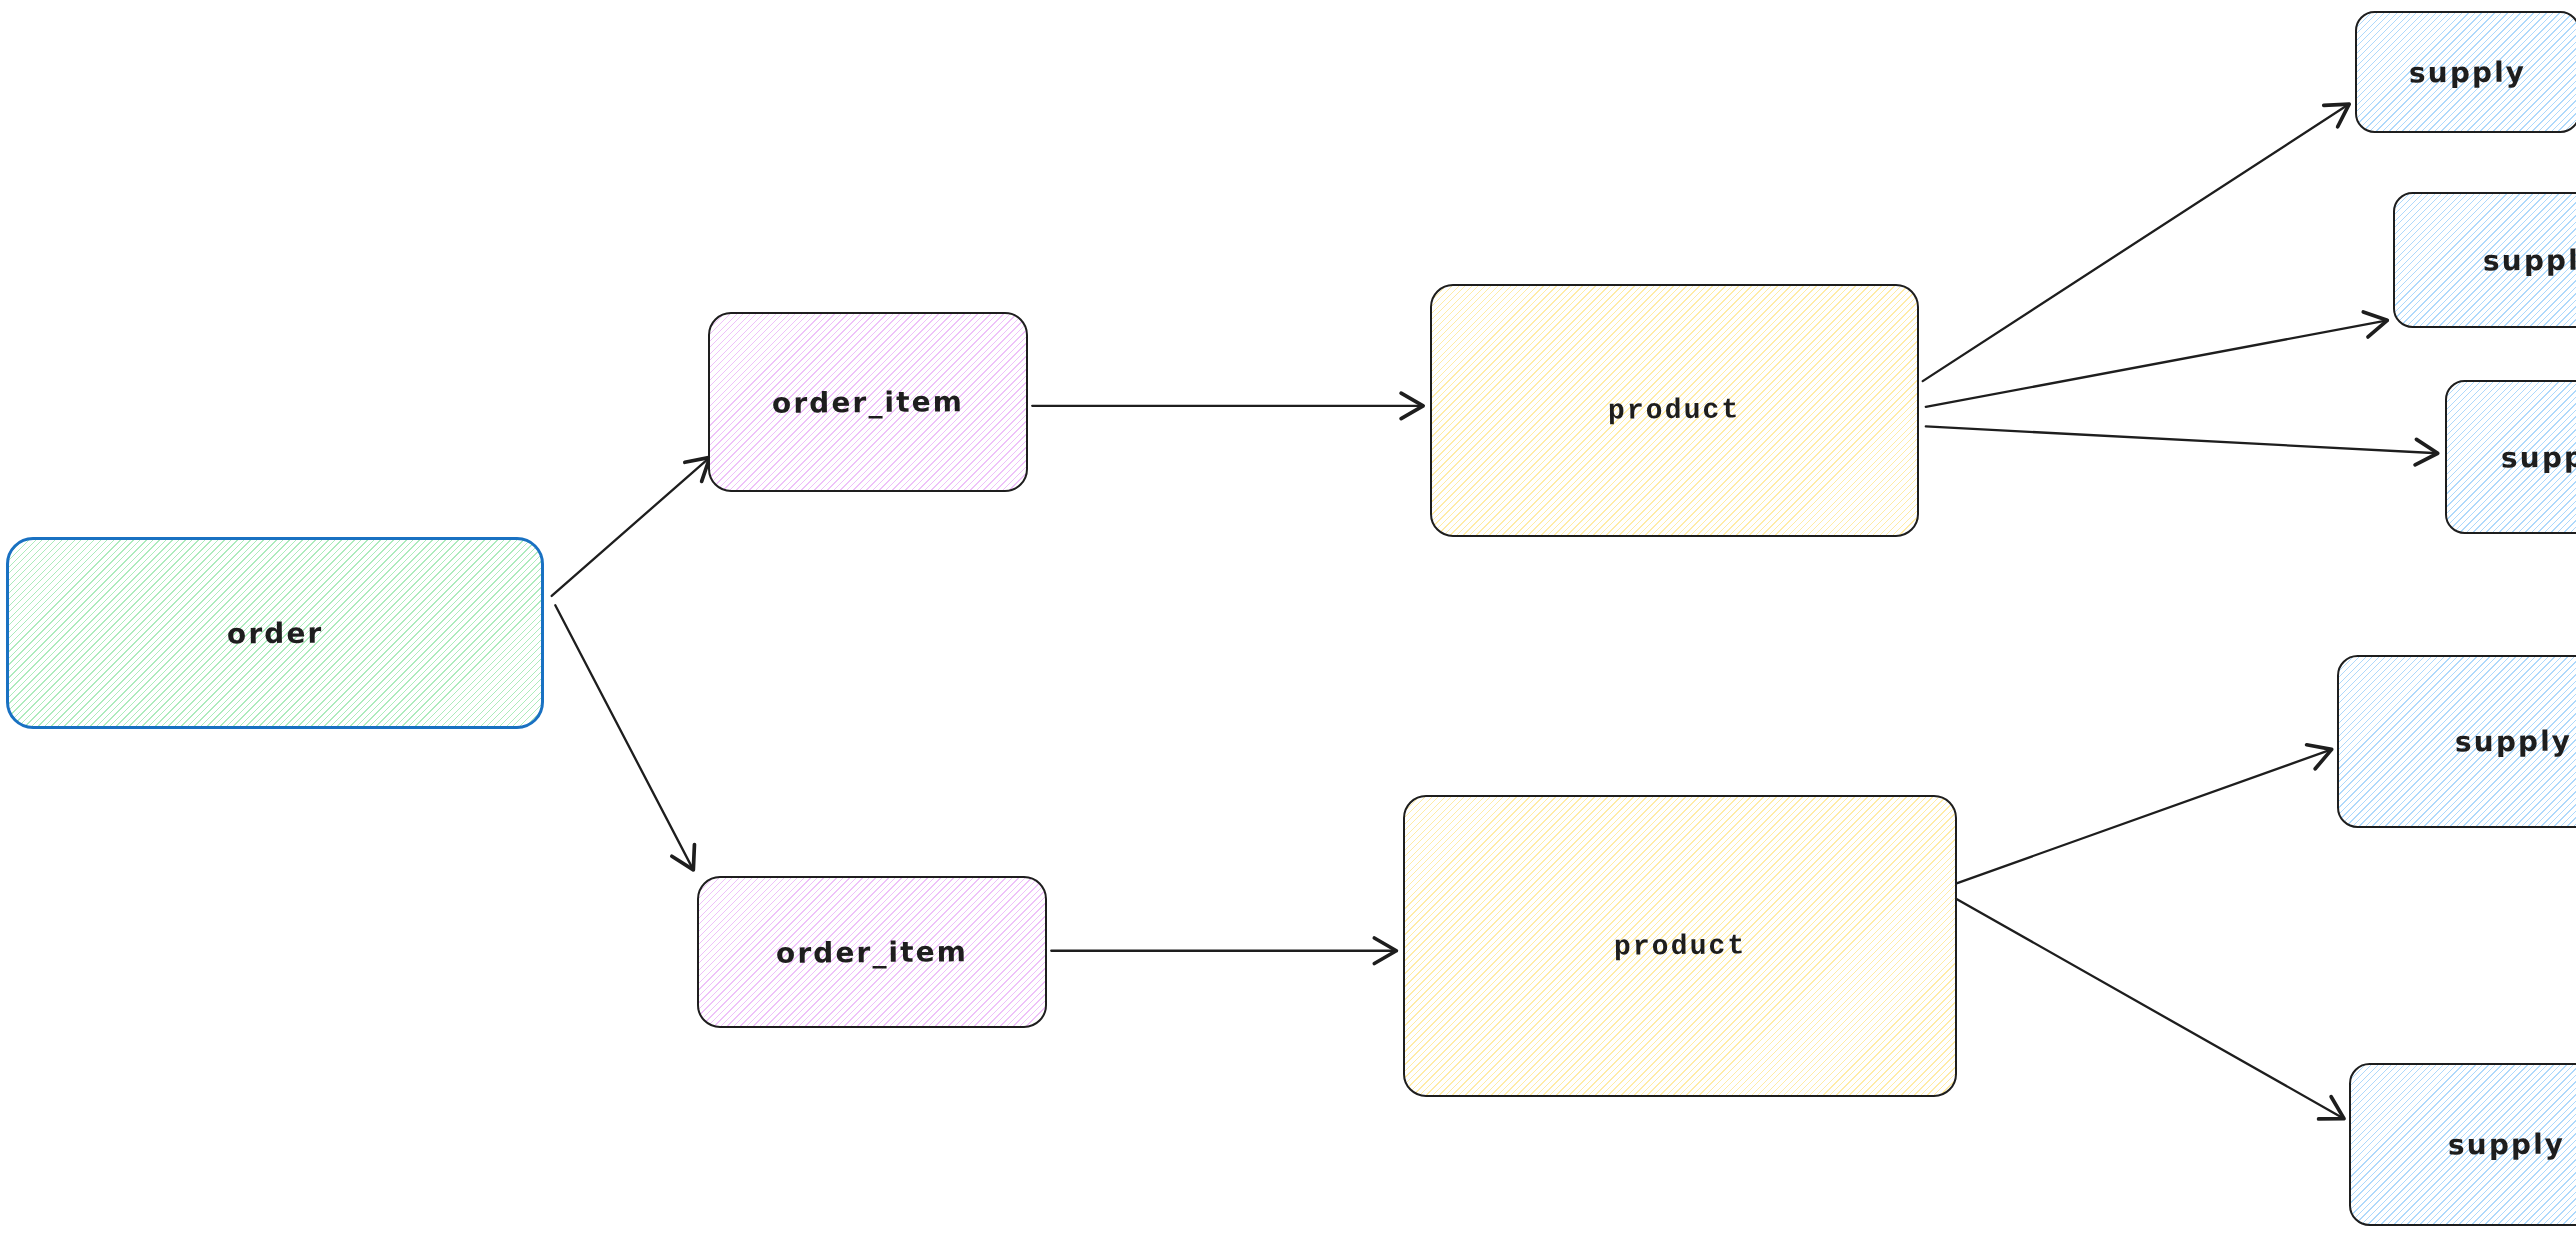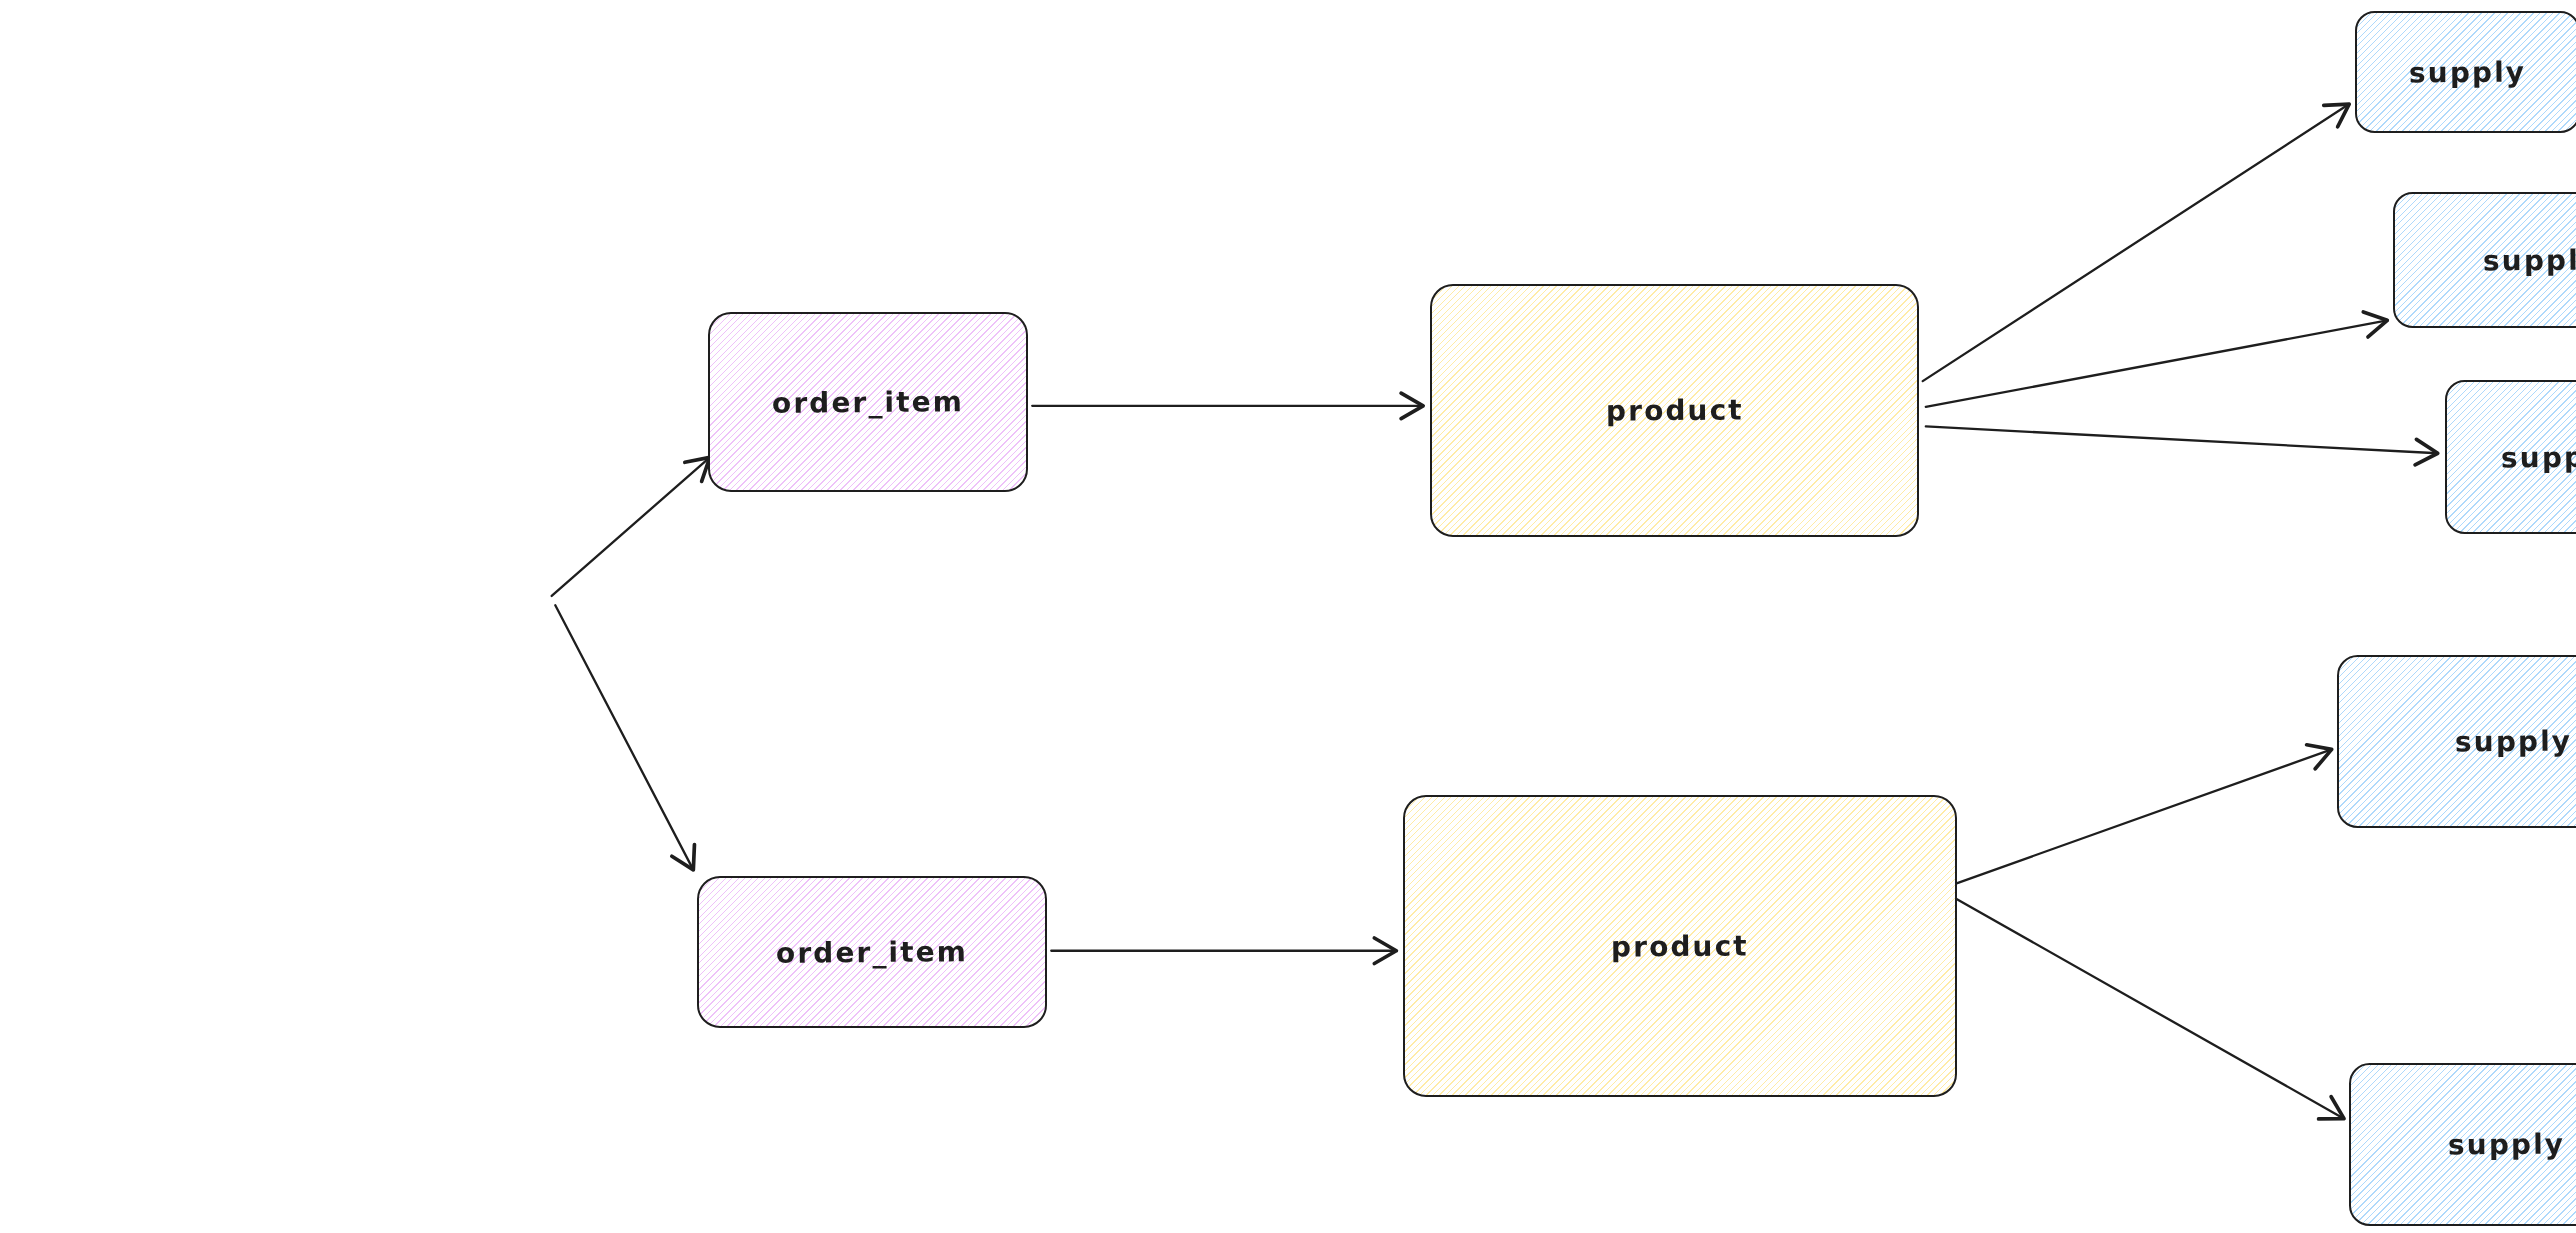--- a/index.html
+++ b/index.html
@@ -42,20 +42,21 @@
   .hach-violet {
     background-image: repeating-linear-gradient(135deg,
       rgba(218, 119, 242, 0.45) 0px, rgba(218, 119, 242, 0.45) 1px,
       transparent 1px, transparent 4.6px);
     justify-content: center;
   }
   .hach-yellow {
     background-image: repeating-linear-gradient(135deg,
       rgba(255, 212, 59, 0.45) 0px, rgba(255, 212, 59, 0.45) 1px,
       transparent 1px, transparent 4.6px);
+    font-family: Liberation Mono, monospace;
   }
   .hach-blue {
     background-image: repeating-linear-gradient(135deg,
       rgba(77, 171, 247, 0.45) 0px, rgba(77, 171, 247, 0.45) 1px,
       transparent 1px, transparent 4.6px);
   }
   
   .n-order  { left: 6.2px;   top: 537px; width: 538px; height: 192px;
               border-color: #1971c2; border-width: 3.1px; border-radius: 27px; }
   .n-oi1    { left: 708px; top: 312px;  width: 320px;  height: 180px; }
@@ -96,20 +97,23 @@
     <line x1="1077" y1="1175" x2="1345" y2="1689" marker-end="url(#ah)"></line>
     <line x1="2003" y1="788" x2="2762" y2="788" marker-end="url(#ah)"></line>
     <line x1="2040" y1="1846" x2="2710" y2="1846" marker-end="url(#ah)"></line>
     <line x1="3732" y1="740" x2="4560" y2="202" marker-end="url(#ah)"></line>
     <line x1="3738" y1="790" x2="4634" y2="622" marker-end="url(#ah)"></line>
     <line x1="3738" y1="828" x2="4732" y2="880" marker-end="url(#ah)"></line>
     <line x1="3795" y1="1716" x2="4526" y2="1455" marker-end="url(#ah)"></line>
     <line x1="3795" y1="1744" x2="4550" y2="2172" marker-end="url(#ah)"></line>
   </svg>
 
+  <div class="node n-order hach-green">
+    <span class="label">order</span>
+  </div>
 
   <div class="node n-oi1 hach-violet">
     <span class="label">order_item</span>
   </div>
 
   <div class="node n-oi2 hach-violet">
     <span class="label">order_item</span>
   </div>
 
   <div class="node n-p1 hach-yellow">

